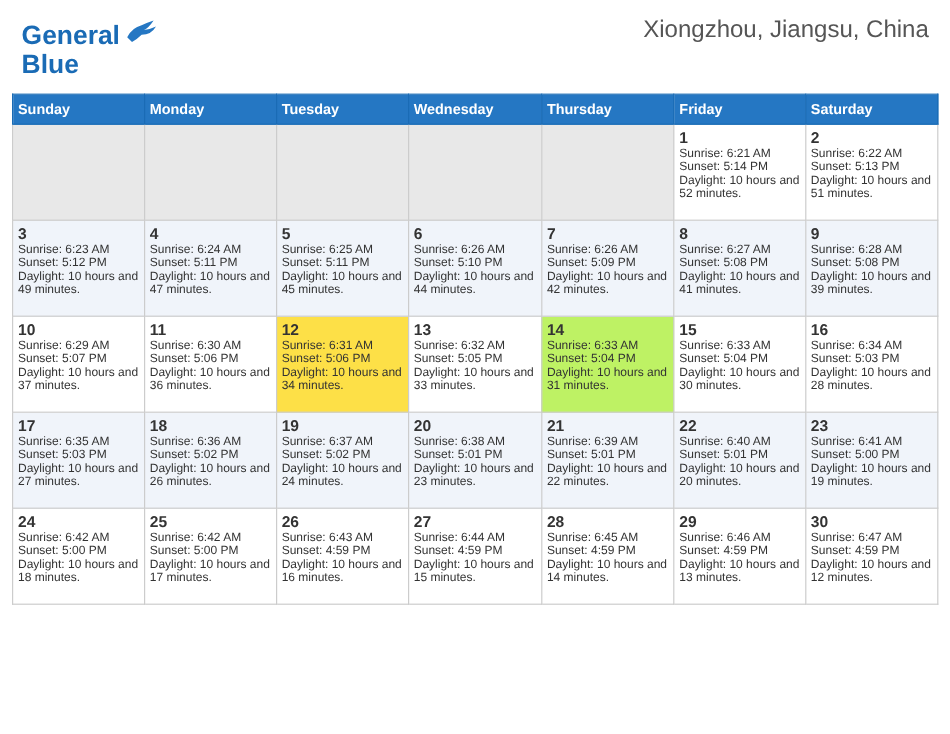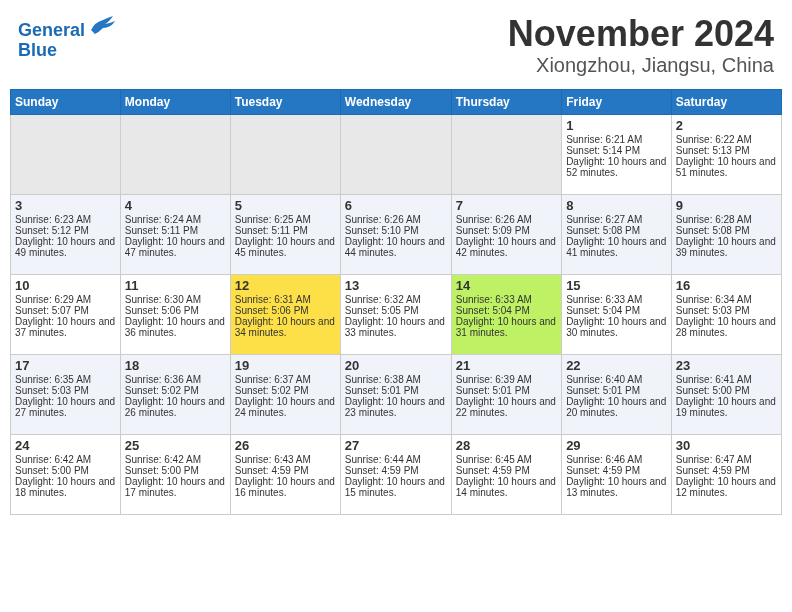--- a/index.html
+++ b/index.html
@@ -16,21 +16,21 @@
       justify-content: space-between;
       margin-bottom: 8px;
       padding: 4px 8px;
     }
     .logo {
       display: flex;
       align-items: center;
       margin-top: 4px;
     }
     .logo-text {
-      font-size: 18px;
+      font-size: 22px;
       font-weight: bold;
       color: #333;
       line-height: 1.1;
     }
     .logo-text span {
       color: #1a6bb5;
     }
     .logo-bird {
       width: 28px;
       height: 22px;
@@ -100,21 +100,20 @@
     <div>
       <div class="logo-text">
         <span>General</span><svg class="logo-bird" viewBox="0 0 28 22" xmlns="http://www.w3.org/2000/svg">
             <path d="M4 16 Q8 8 16 6 Q20 4 26 2 Q22 8 18 10 Q24 9 28 7 Q24 14 16 14 Q12 18 8 20 Z" fill="#2577c3"></path>
           </svg>
         <br><span>Blue</span>
       </div>
     </div>
   </div>
   <div class="title-block">
-    <div class="month-title">November 2024</div>
     <div class="location">Xiongzhou, Jiangsu, China</div>
   </div>
 </div>
 
 <table class="calendar">
   <thead>
     <tr>
       <th>Sunday</th>
       <th>Monday</th>
       <th>Tuesday</th>

